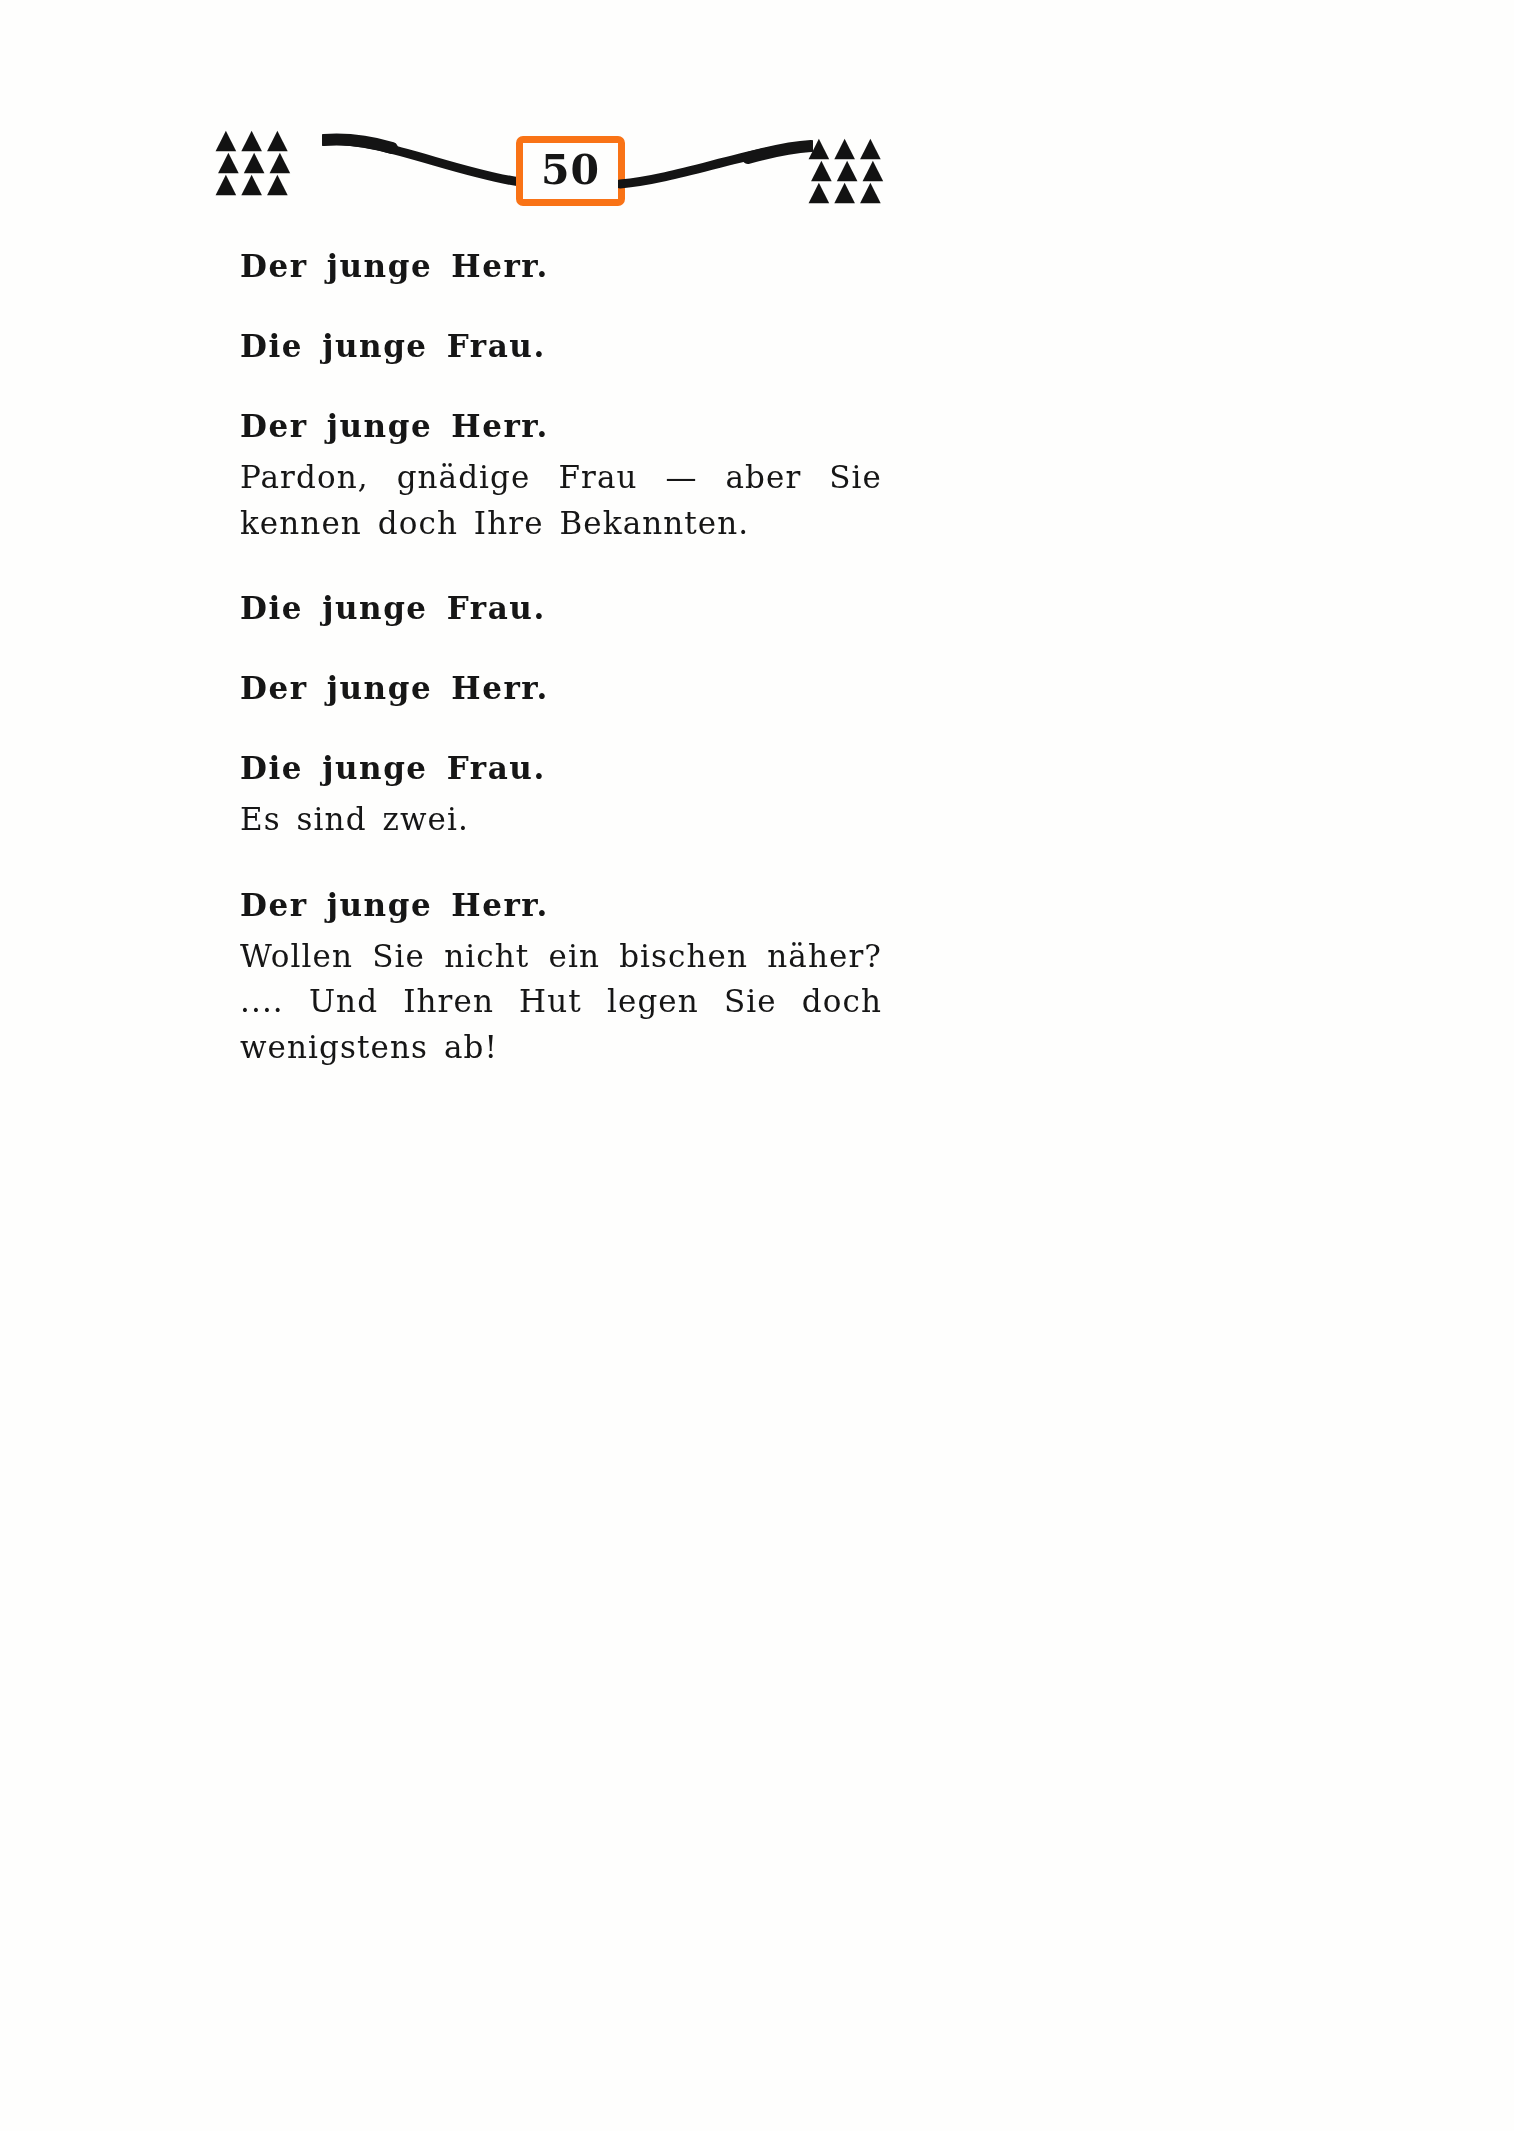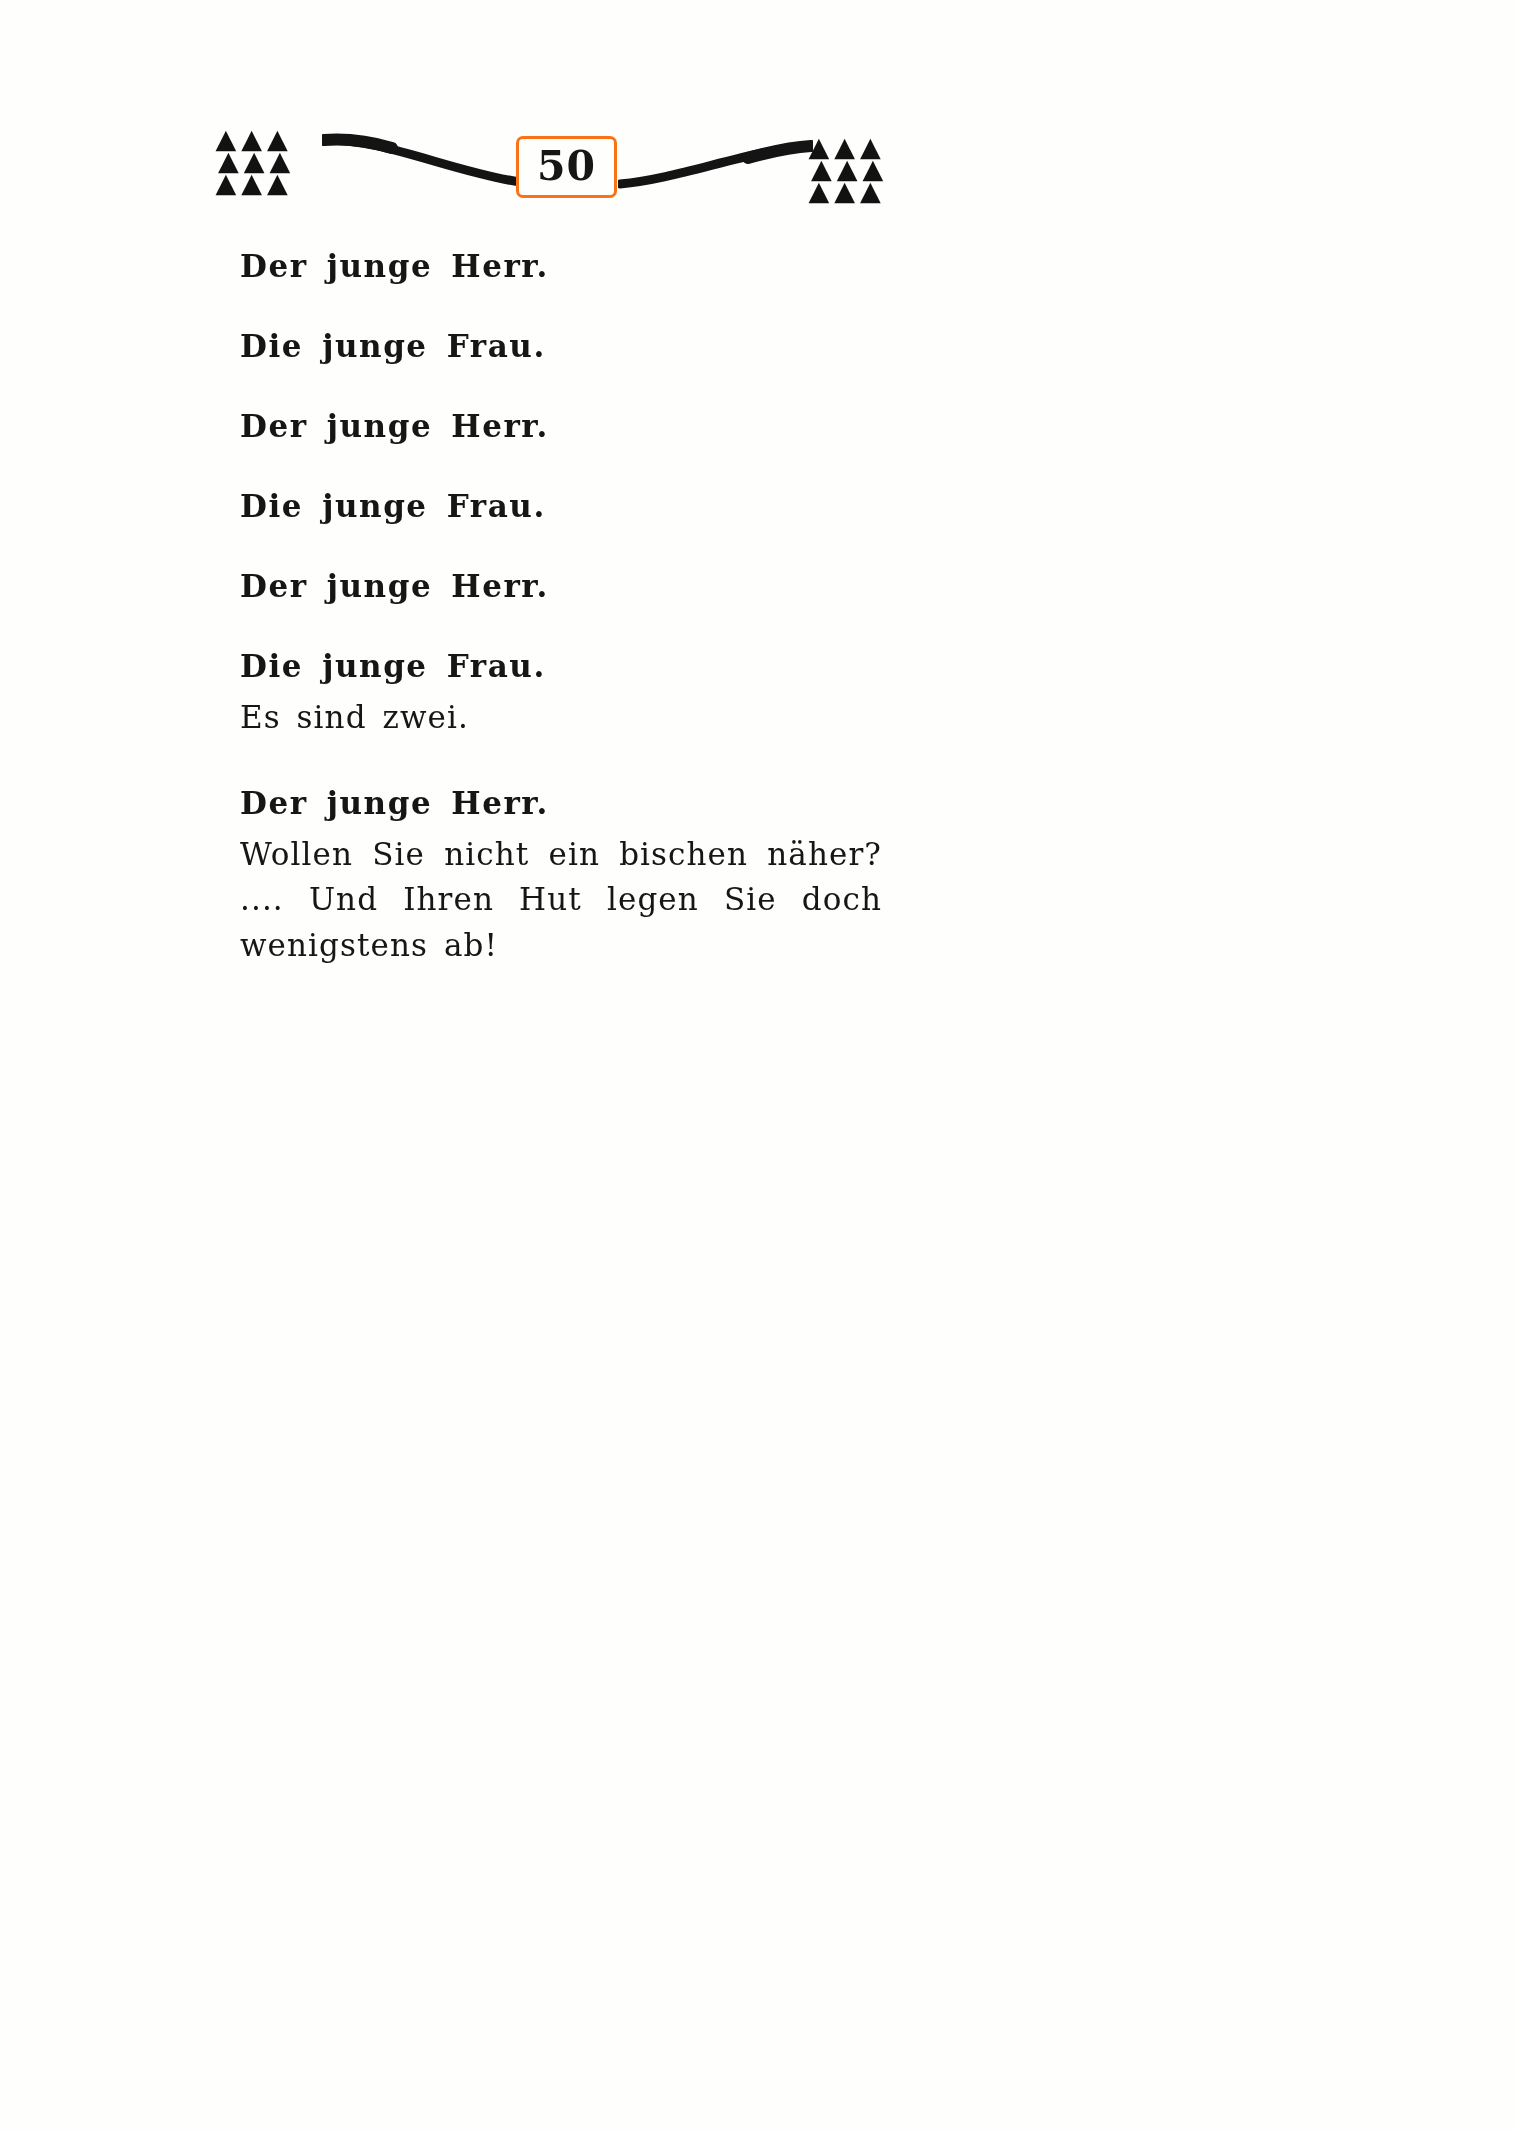--- a/index.html
+++ b/index.html
@@ -45,21 +45,21 @@
   }
   .swash.left  { left: 322px; top: 130px; }
   .swash.right { left: 618px; top: 138px; }
 
   .page-number-box {
     position: absolute;
     left: 516px;
     top: 136px;
     width: 95px;
     height: 56px;
-    border: 3px solid #f97316;
+    border: 7px solid #f97316;
     border-radius: 7px;
     display: flex;
     align-items: center;
     justify-content: center;
     background: #fefefd;
   }
   .page-number-box span {
     font-size: 41px;
     font-weight: 600;
     letter-spacing: 1px;
@@ -130,20 +130,21 @@
     <section class="dialogue-block">
       <p class="speaker">Der junge Herr.</p>
     </section>
 
     <section class="dialogue-block">
       <p class="speaker">Die junge Frau.</p>
     </section>
 
     <section class="dialogue-block">
       <p class="speaker">Der junge Herr.</p>
+      <p class="speech">Pardon, gnädige Frau — aber Sie kennen doch Ihre Bekannten.</p>
     </section>
 
     <section class="dialogue-block">
       <p class="speaker">Die junge Frau.</p>
     </section>
 
     <section class="dialogue-block">
       <p class="speaker">Der junge Herr.</p>
     </section>
 

